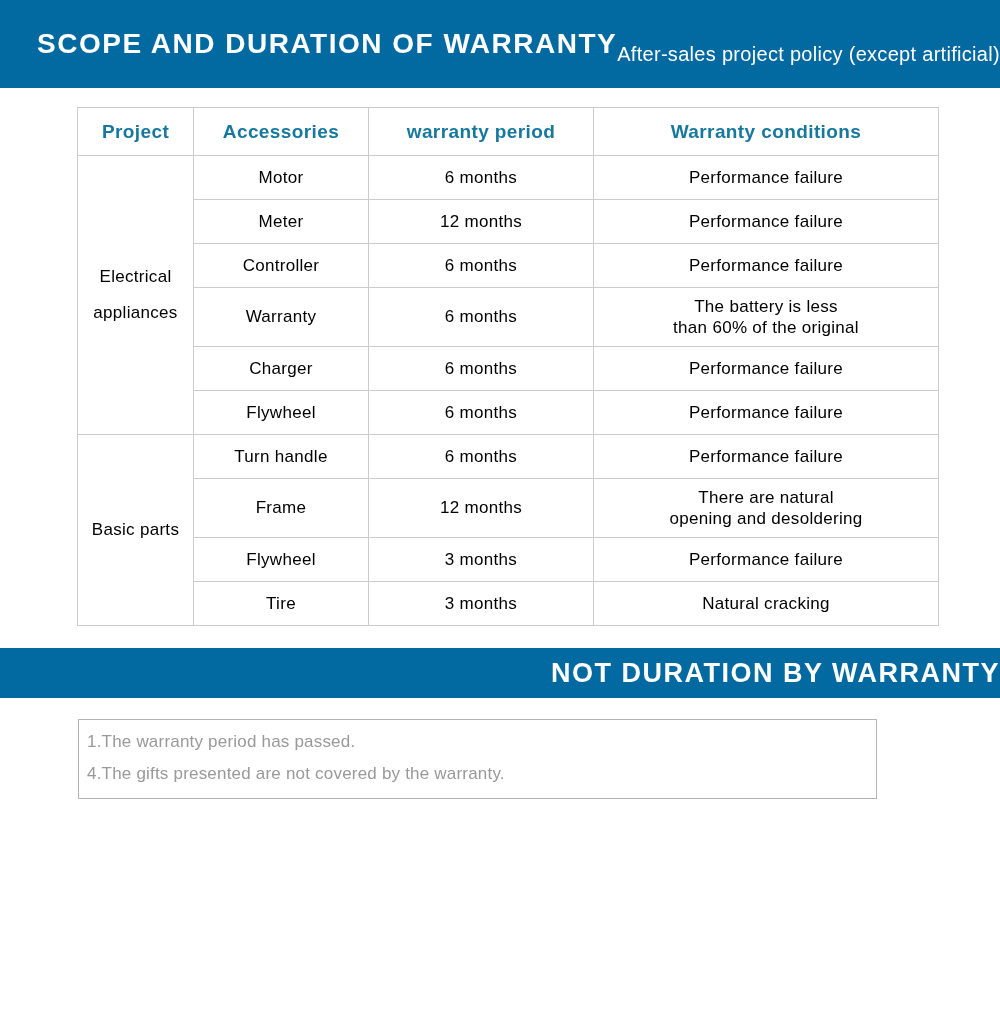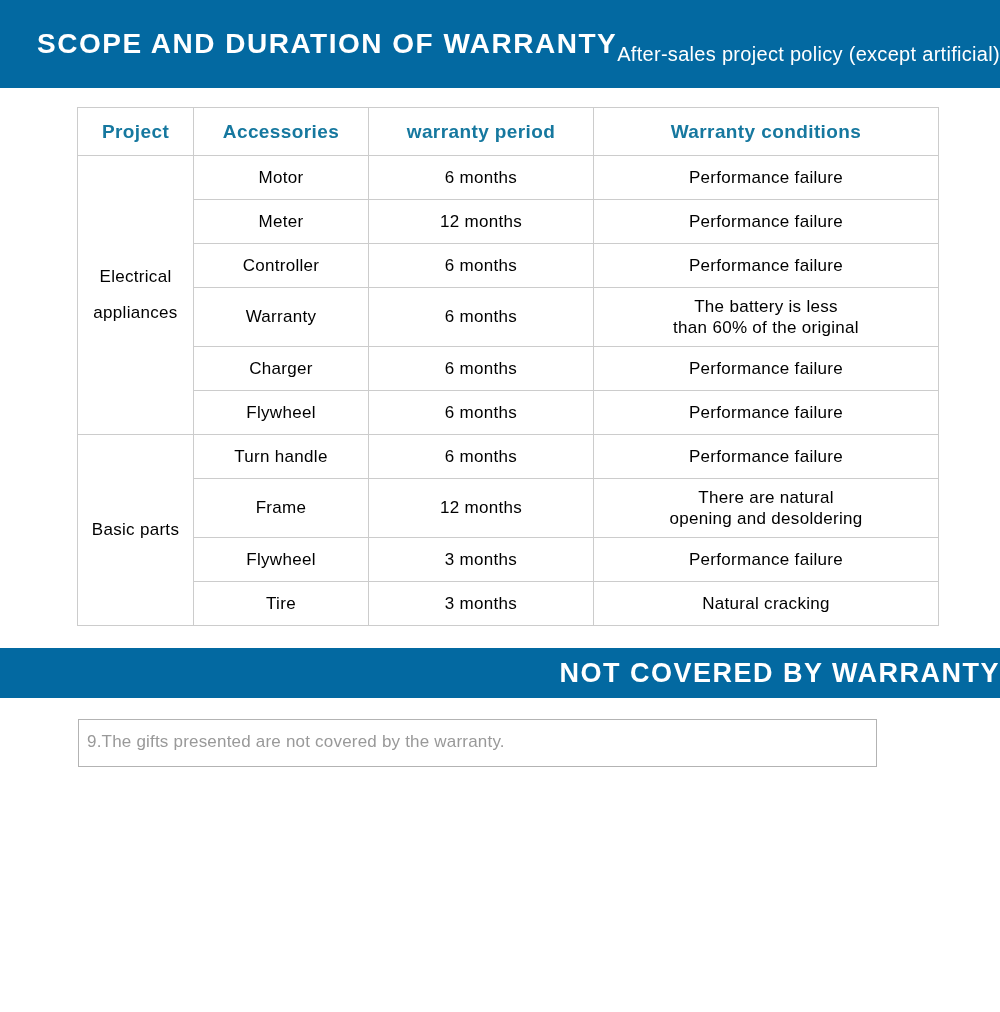--- a/index.html
+++ b/index.html
@@ -178,20 +178,21 @@
       </tr>
       <tr>
         <td class="acc">Tire</td>
         <td class="per">3 months</td>
         <td class="cond">Natural cracking</td>
       </tr>
     </tbody>
   </table>
 
   <div class="banner banner-mid">
-    <h2>NOT COVERED BY WARRANTY</h2>
+    <h2>NOT DURATION BY WARRANTY</h2>
   </div>
 
   <div class="notes-box">
-    <p class="note">9.The gifts presented are not covered by the warranty.</p>
+    <p class="note">1.The warranty period has passed.</p>
+    <p class="note">4.The gifts presented are not covered by the warranty.</p>
   </div>
 
 </div>
 
 </body></html>

